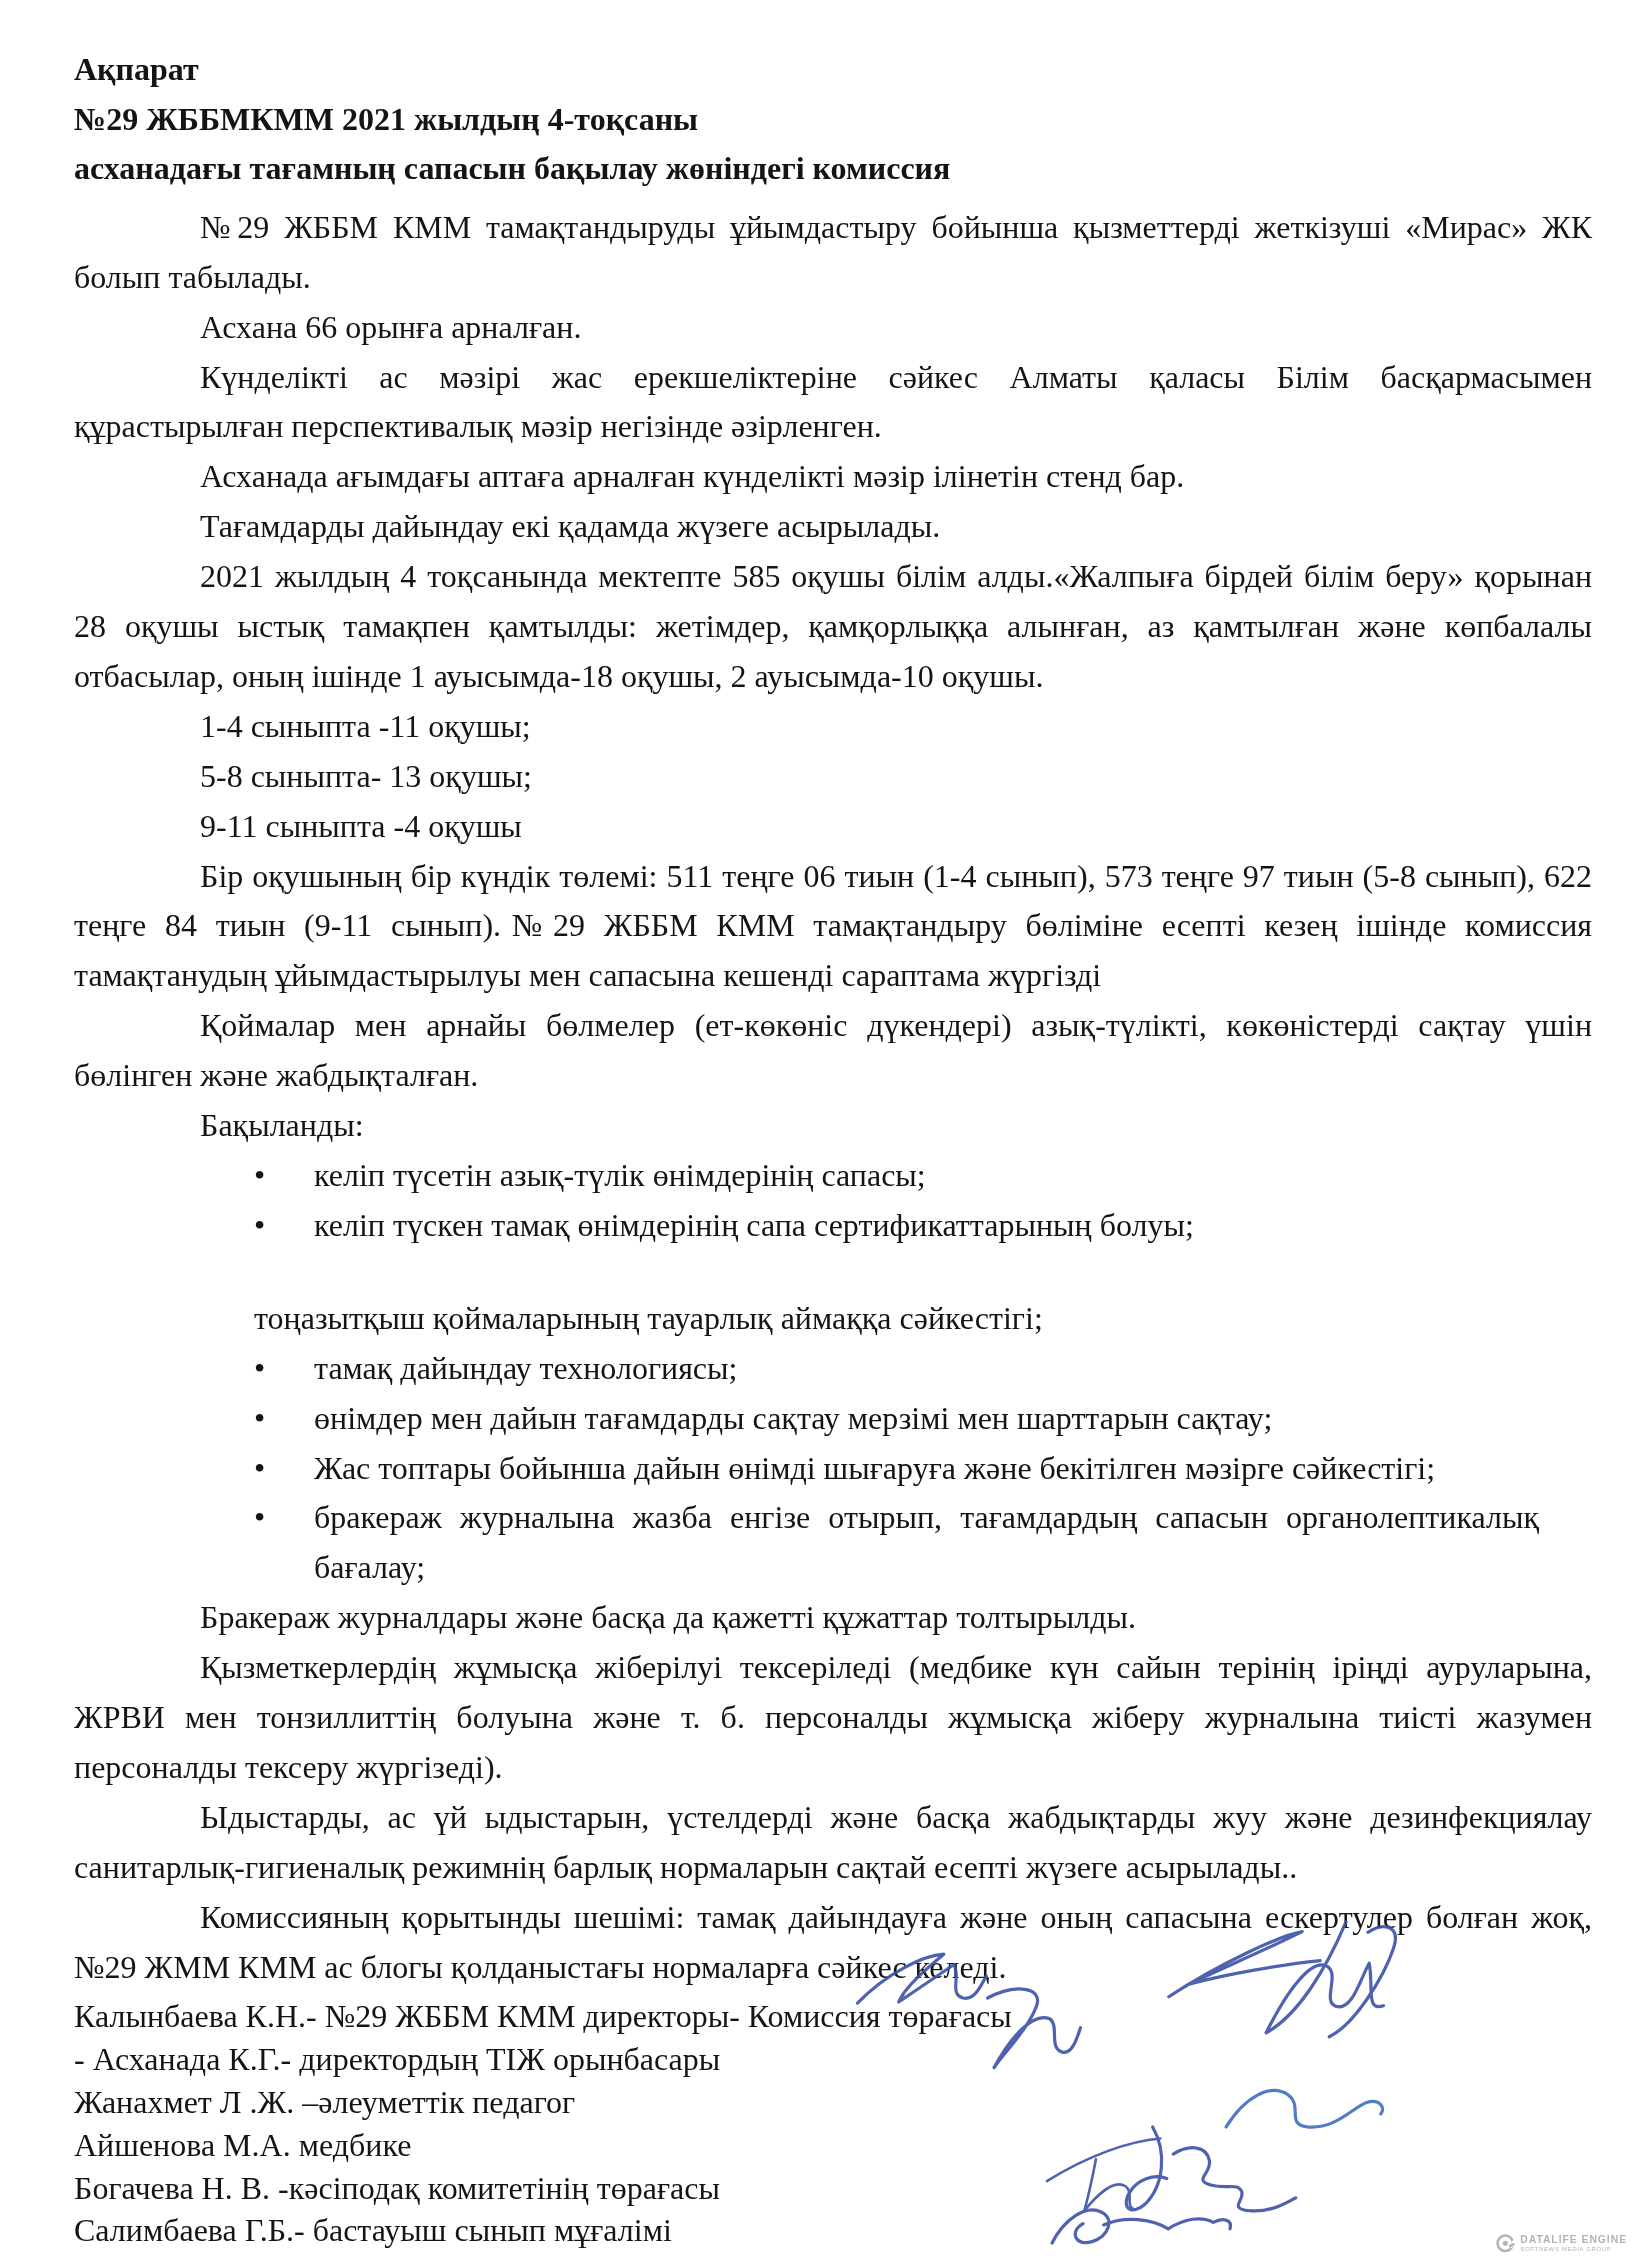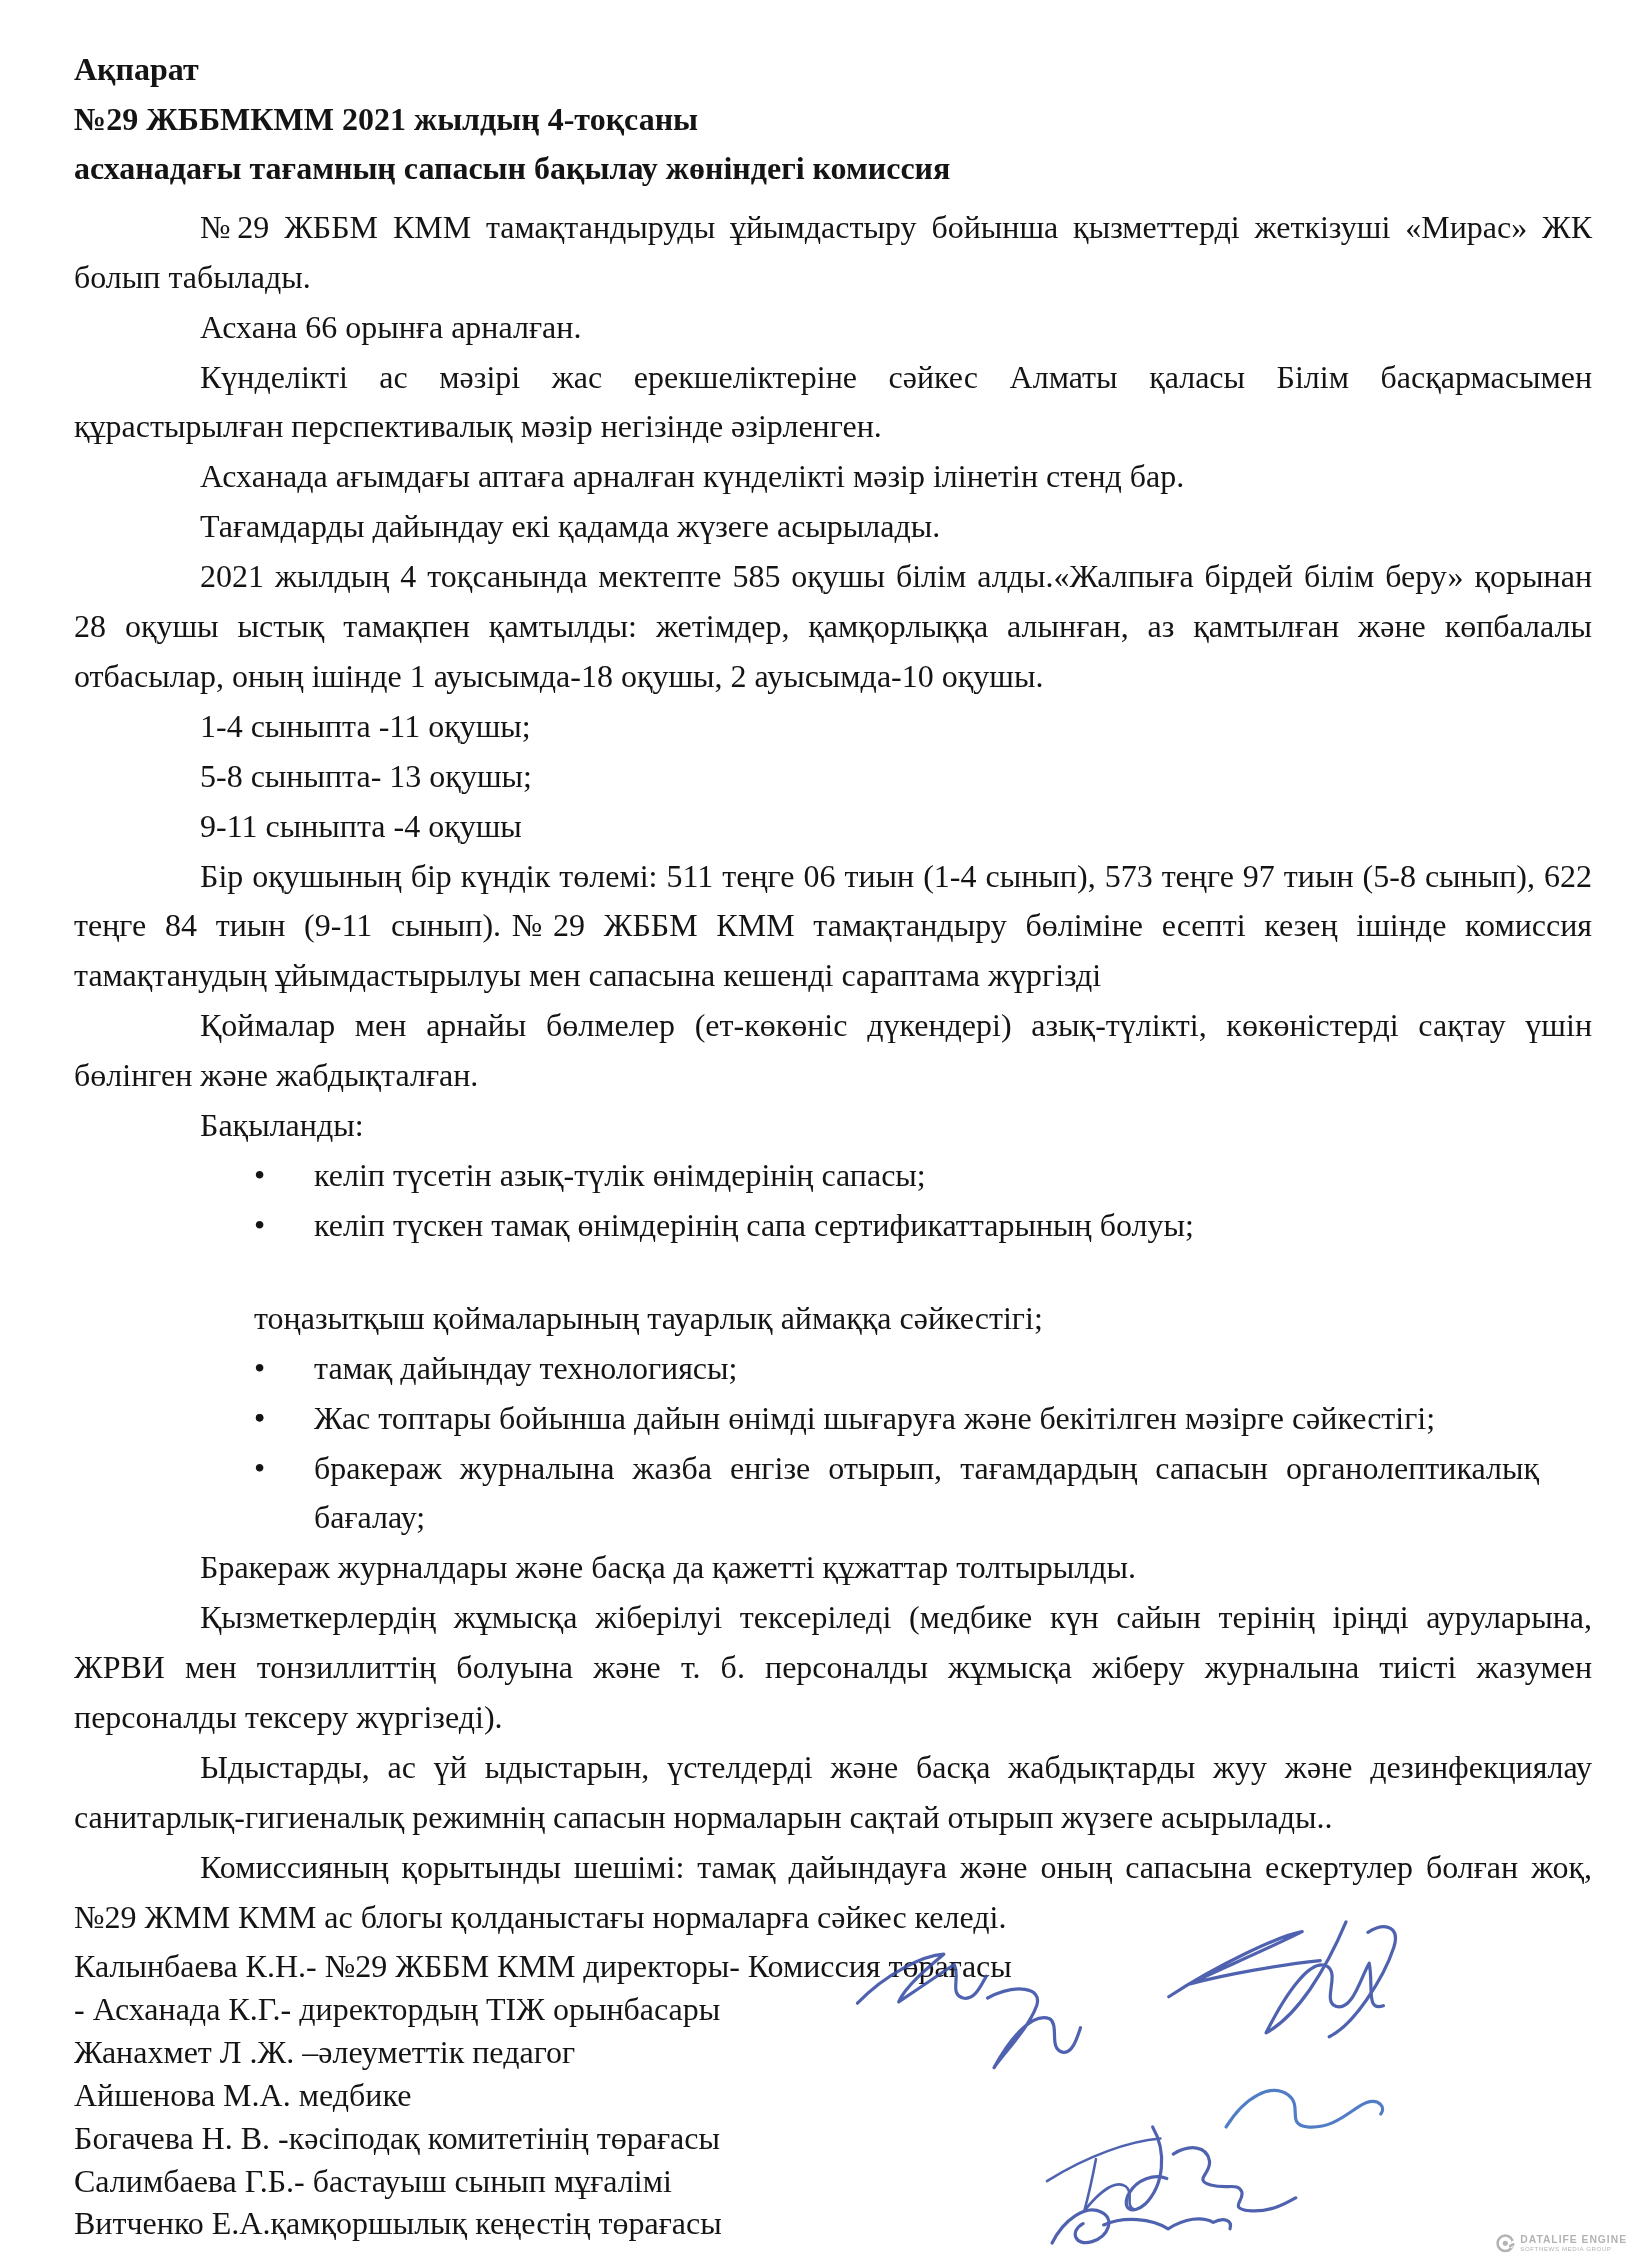--- a/index.html
+++ b/index.html
@@ -116,34 +116,35 @@
     </li>
     <li class="nob">
       <span>тоңазытқыш қоймаларының тауарлық аймаққа сәйкестігі;</span>
     </li>
     <li>
       <span class="blt">•</span>
       <span>тамақ дайындау технологиясы;</span>
     </li>
     <li>
       <span class="blt">•</span>
+      <span>өнімдер мен дайын тағамдарды сақтау мерзімі мен шарттарын сақтау;</span>
     </li>
     <li>
       <span class="blt">•</span>
       <span>Жас топтары бойынша дайын өнімді шығаруға және бекітілген мәзірге сәйкестігі;</span>
     </li>
     <li class="narrow">
       <span class="blt">•</span>
       <span>бракераж журналына жазба енгізе отырып, тағамдардың сапасын органолептикалық бағалау;</span>
     </li>
   </ul>
 
   <p class="para">Бракераж журналдары және басқа да қажетті құжаттар толтырылды.</p>
   <p class="para">Қызметкерлердің жұмысқа жіберілуі тексеріледі (медбике күн сайын терінің іріңді ауруларына, ЖРВИ мен тонзиллиттің болуына және т. б. персоналды жұмысқа жіберу журналына тиісті жазумен персоналды тексеру жүргізеді).</p>
-  <p class="para">Ыдыстарды, ас үй ыдыстарын, үстелдерді және басқа жабдықтарды жуу және дезинфекциялау санитарлық-гигиеналық режимнің сапасын нормаларын сақтай отырып жүзеге асырылады..</p>
+  <p class="para">Ыдыстарды, ас үй ыдыстарын, үстелдерді және басқа жабдықтарды жуу және дезинфекциялау санитарлық-гигиеналық режимнің барлық нормаларын сақтай есепті жүзеге асырылады..</p>
   <p class="para">Комиссияның қорытынды шешімі: тамақ дайындауға және оның сапасына ескертулер болған жоқ, №29 ЖММ КММ ас блогы қолданыстағы нормаларға сәйкес келеді.</p>
 
   <div class="signers">
     <p>Калынбаева К.Н.- №29 ЖББМ КММ директоры- Комиссия төрағасы</p>
     <p>- Асханада К.Г.- директордың ТІЖ орынбасары</p>
     <p>Жанахмет Л .Ж. –әлеуметтік педагог</p>
     <p>Айшенова М.А. медбике</p>
     <p>Богачева Н. В. -кәсіподақ комитетінің төрағасы</p>
     <p>Салимбаева Г.Б.- бастауыш сынып мұғалімі</p>
     <p>Витченко Е.А.қамқоршылық кеңестің төрағасы</p>

